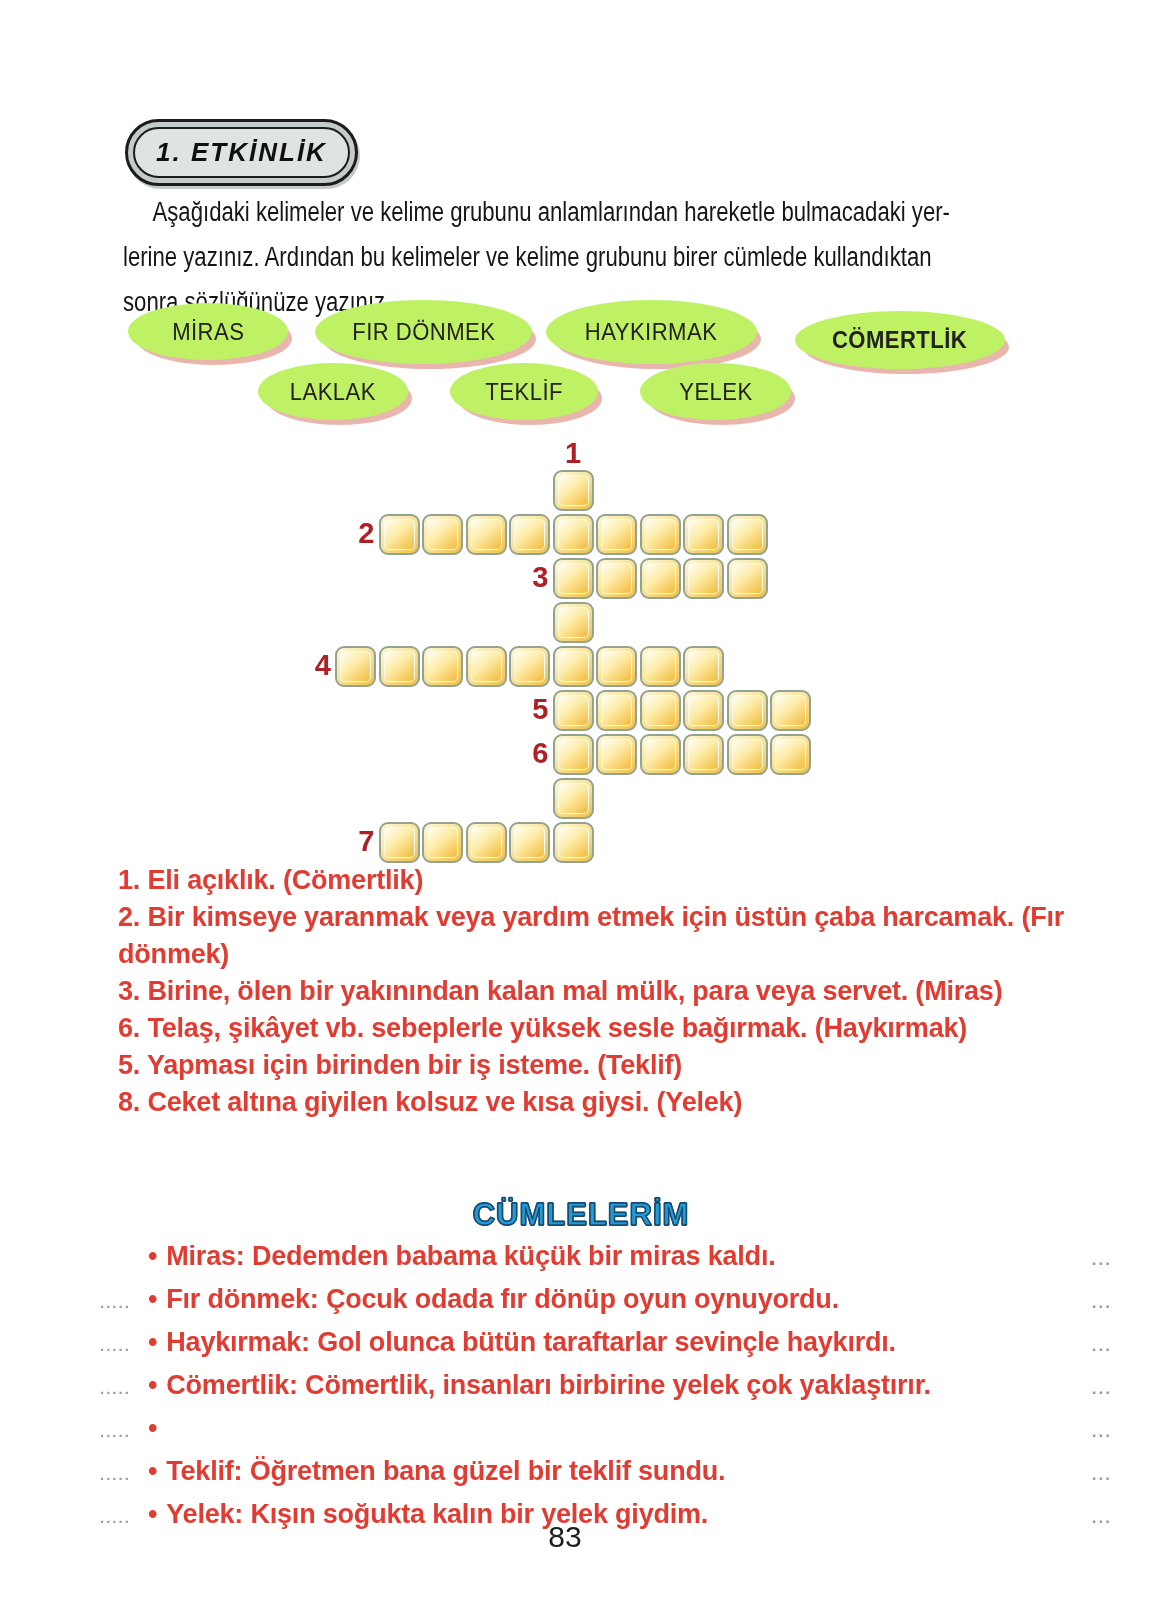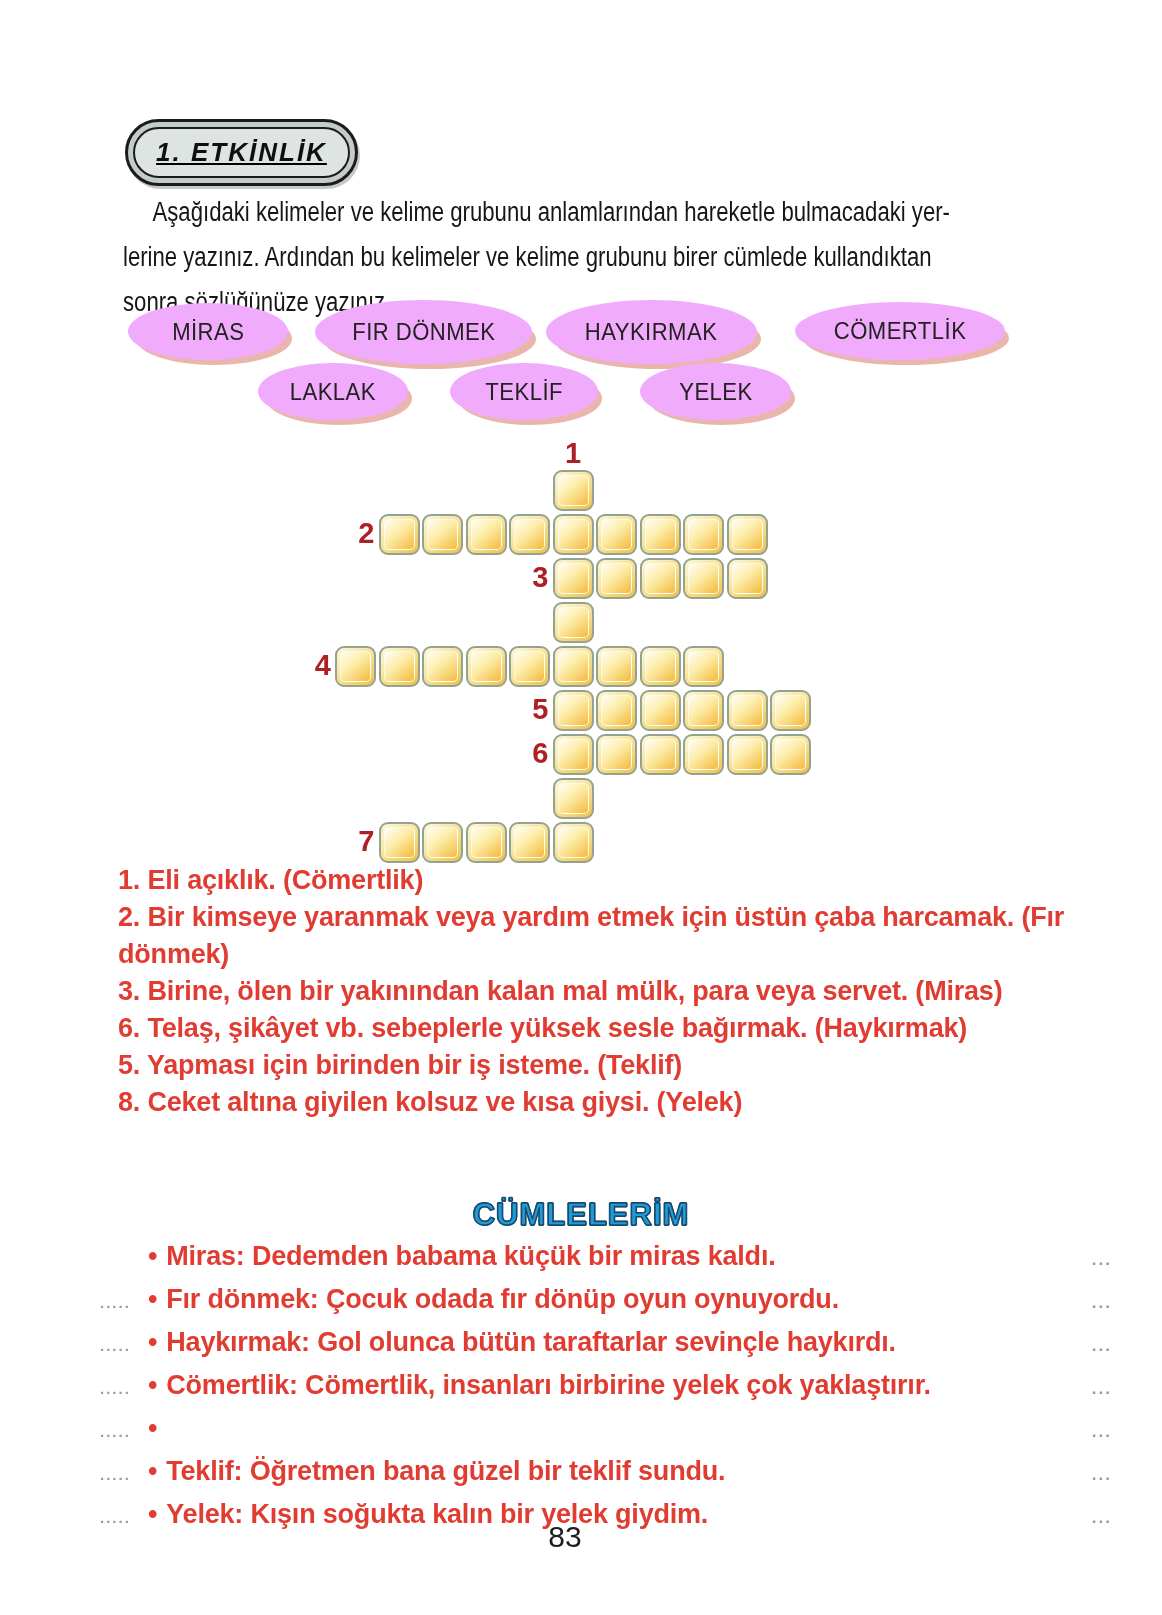--- a/index.html
+++ b/index.html
@@ -2,40 +2,40 @@
 <html><head>
 <meta charset="utf-8">
 <style>
   html,body{margin:0;padding:0;background:#ffffff;}
   .page{position:relative;width:1162px;height:1615px;background:#ffffff;
         font-family:"Liberation Sans",sans-serif;overflow:hidden;}
 
   
   .badge{position:absolute;left:125px;top:119px;width:233px;height:67px;
          background:#c3ccca;border:3px solid #1b1b1b;border-radius:40px;
-         box-shadow:2px 3px 0 rgba(90,100,100,.35);padding:5px;box-sizing:border-box;text-decoration:underline;}
+         box-shadow:2px 3px 0 rgba(90,100,100,.35);padding:5px;box-sizing:border-box;}
   .badge-inner{width:100%;height:100%;background:#dde4e2;border:2px solid #1b1b1b;
          border-radius:30px;display:flex;align-items:center;justify-content:center;box-sizing:border-box;}
   .badge-text{font-weight:bold;font-style:italic;font-size:26px;letter-spacing:2px;color:#101010;}
 
   
   .instructions{position:absolute;left:123px;top:190px;width:1170px;
          transform:scaleX(0.82);transform-origin:0 0;
          font-size:27px;line-height:45px;color:#161616;white-space:pre-line;text-indent:36px;}
 
   
   .word-bank-row{position:absolute;left:0;top:0;width:1162px;height:0;}
-  .bubble{position:absolute;background:#f0abfc;border-radius:50%;
+  .bubble{position:absolute;background:#bef264;border-radius:50%;
           box-shadow:6px 7px 0 -2px #e9b6ae;
           display:flex;align-items:center;justify-content:center;}
   .bubble span{font-size:24px;color:#242021;letter-spacing:.5px;transform:scaleX(.92);white-space:nowrap;}
   .row1 .bubble:nth-child(1){left:128px;top:303px;width:160px;height:57px;}
   .row1 .bubble:nth-child(2){left:315px;top:300px;width:217px;height:64px;justify-content:center;}
   .row1 .bubble:nth-child(3){left:546px;top:300px;width:211px;height:64px;}
-  .row1 .bubble:nth-child(4){left:795px;top:302px;width:210px;height:58px;}
+  .row1 .bubble:nth-child(4){left:795px;top:311px;width:210px;height:58px;font-weight:bold;}
   .row2 .bubble:nth-child(1){left:258px;top:363px;width:150px;height:57px;}
   .row2 .bubble:nth-child(2){left:450px;top:363px;width:148px;height:57px;}
   .row2 .bubble:nth-child(3){left:640px;top:363px;width:151px;height:57px;}
 
   
   .crossword{position:absolute;left:300px;top:435px;width:562px;height:448px;}
   .cw-cell{position:absolute;width:41px;height:41px;box-sizing:border-box;
            border:2px solid #94a390;border-radius:9px;
            background:linear-gradient(140deg,#fdf6d3 5%,#f7df8e 55%,#eec04a 100%);}
   .cw-inner{position:absolute;left:3px;top:3px;right:3px;bottom:3px;border-radius:5px;

